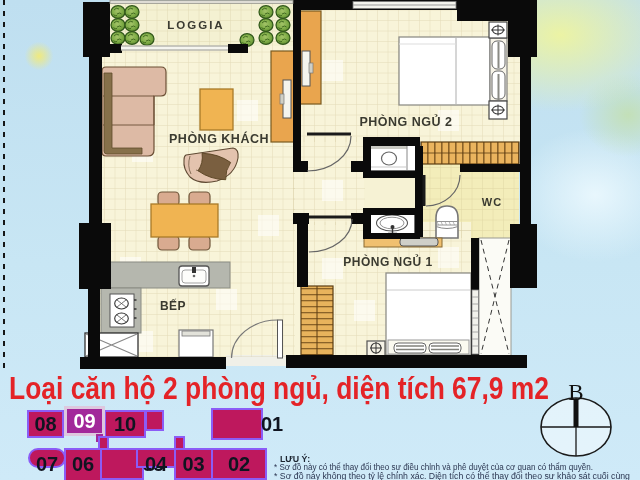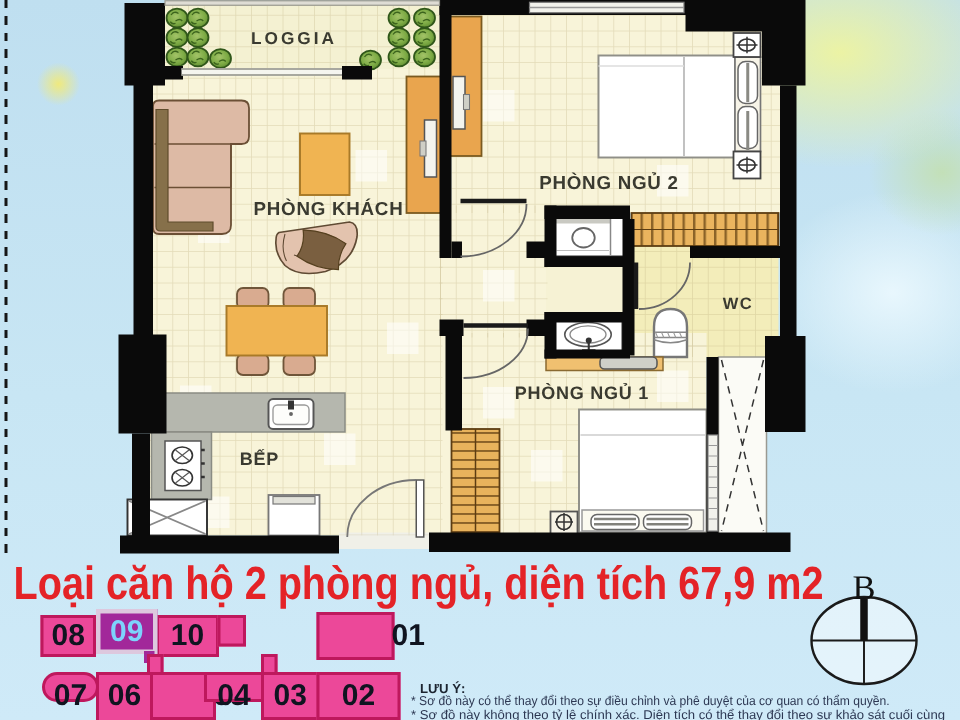--- a/index.html
+++ b/index.html
@@ -12,23 +12,23 @@
   radial-gradient(ellipse 70px 60px at 628px 115px, rgba(195,222,145,.6), rgba(190,220,140,0) 70%),
   radial-gradient(ellipse 110px 90px at 595px 195px, rgba(238,250,255,.85), rgba(238,250,255,0) 75%),
   radial-gradient(circle 20px at 39px 56px, rgba(242,234,120,.95), rgba(243,238,150,0) 72%),
   radial-gradient(circle 26px at 296px 14px, rgba(240,240,160,.7), rgba(240,240,160,0) 70%),
   linear-gradient(180deg,#bfdff0 0%,#c8e6f4 55%,#cfeaf8 100%);
 }
 .abs{position:absolute;}
 #cutline{left:2.5px;top:0;width:2.2px;height:371px;
  background-image:repeating-linear-gradient(180deg,#161616 0 5.5px,rgba(0,0,0,0) 5.5px 11px);}
 #title{left:9px;top:370px;width:640px;color:#e42327;font-weight:bold;font-size:31px;line-height:37px;transform:scaleX(0.852);transform-origin:0 0;white-space:nowrap;}
-.ub{position:absolute;box-sizing:border-box;border:2px solid #be185d;background:#ec4899;
+.ub{position:absolute;box-sizing:border-box;border:2px solid #8b5cf6;background:#be185d;
  color:#101420;font-weight:bold;font-size:20px;text-align:center;line-height:27px;}
-#b09{background:#a2289a;color:#7dd3fc;border-color:#ddc8de;}
+#b09{background:#a2289a;color:#ffffff;border-color:#ddc8de;}
 #luuy{left:280px;font-size:8.8px;font-weight:bold;color:#1c2430;}
 .note{left:274px;font-size:8.5px;color:#2c3752;white-space:nowrap;transform-origin:0 0;}
 </style>
 </head>
 <body>
 <div class="abs" id="cutline"></div>
 <svg class="abs" style="left:0;top:0" width="640" height="480" viewBox="0 0 640 480">
 <defs>
 <pattern id="grid" width="10.5" height="10.5" patternUnits="userSpaceOnUse">
  <rect width="10.5" height="10.5" fill="none"></rect>

